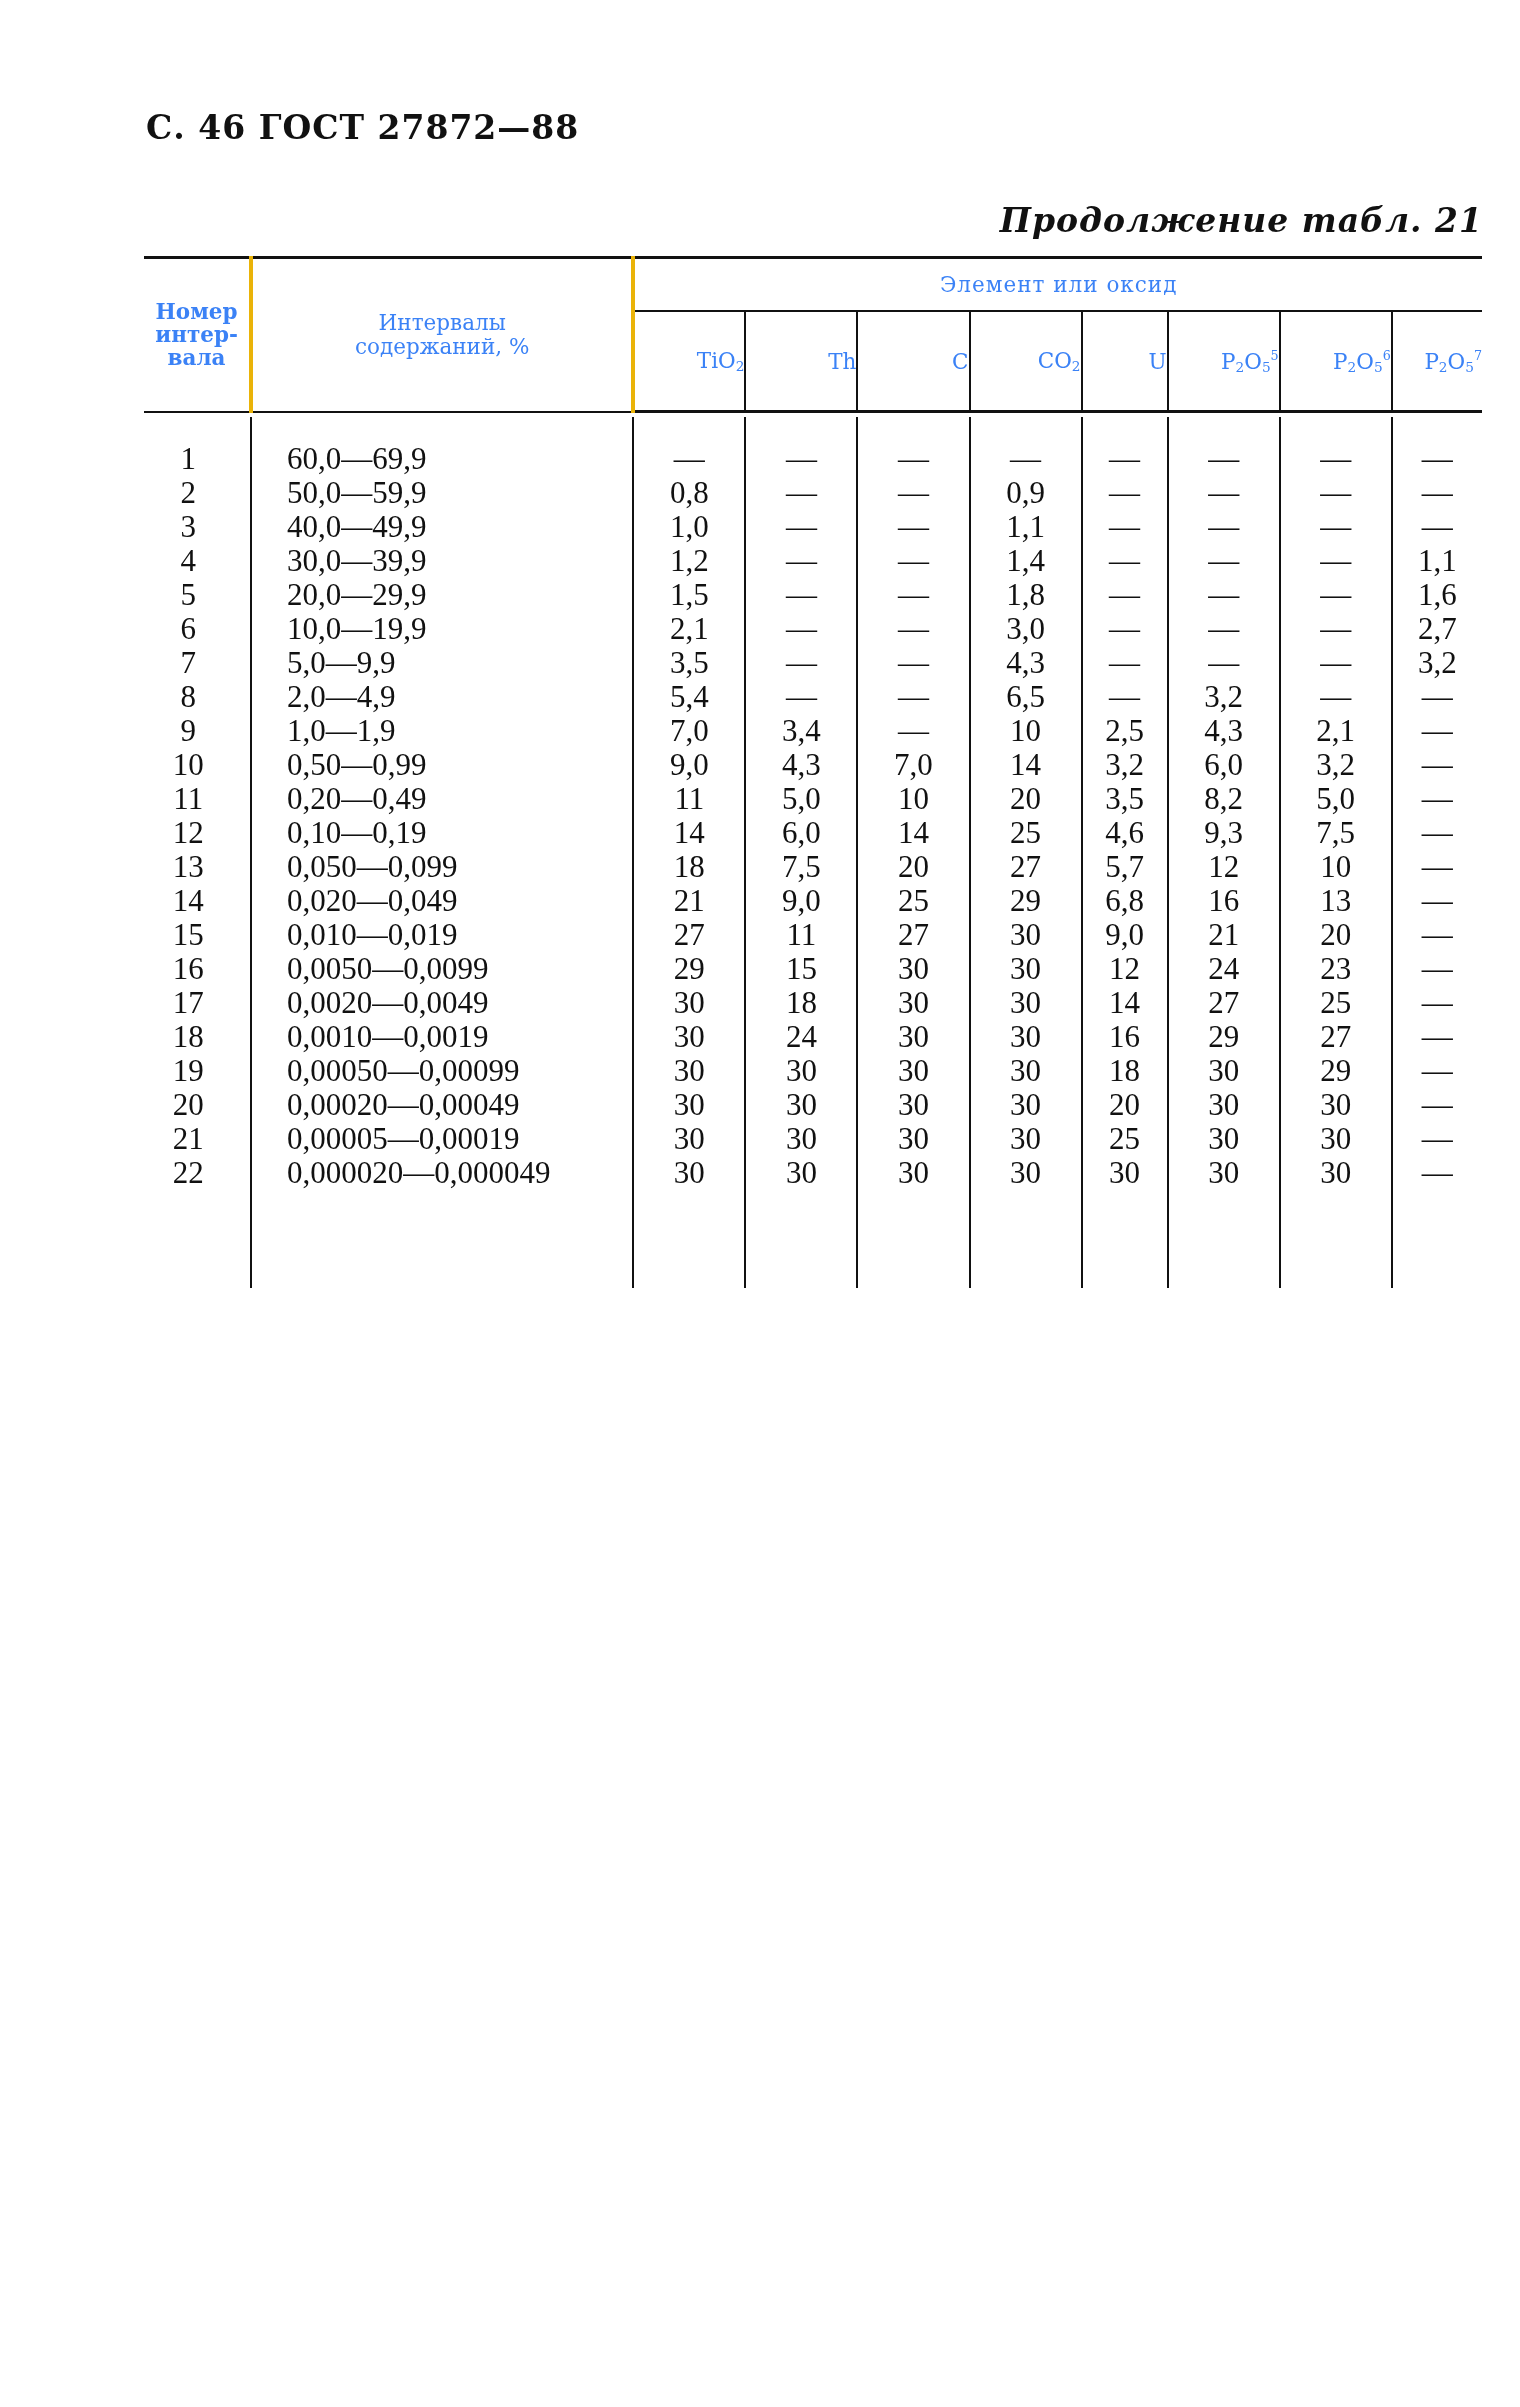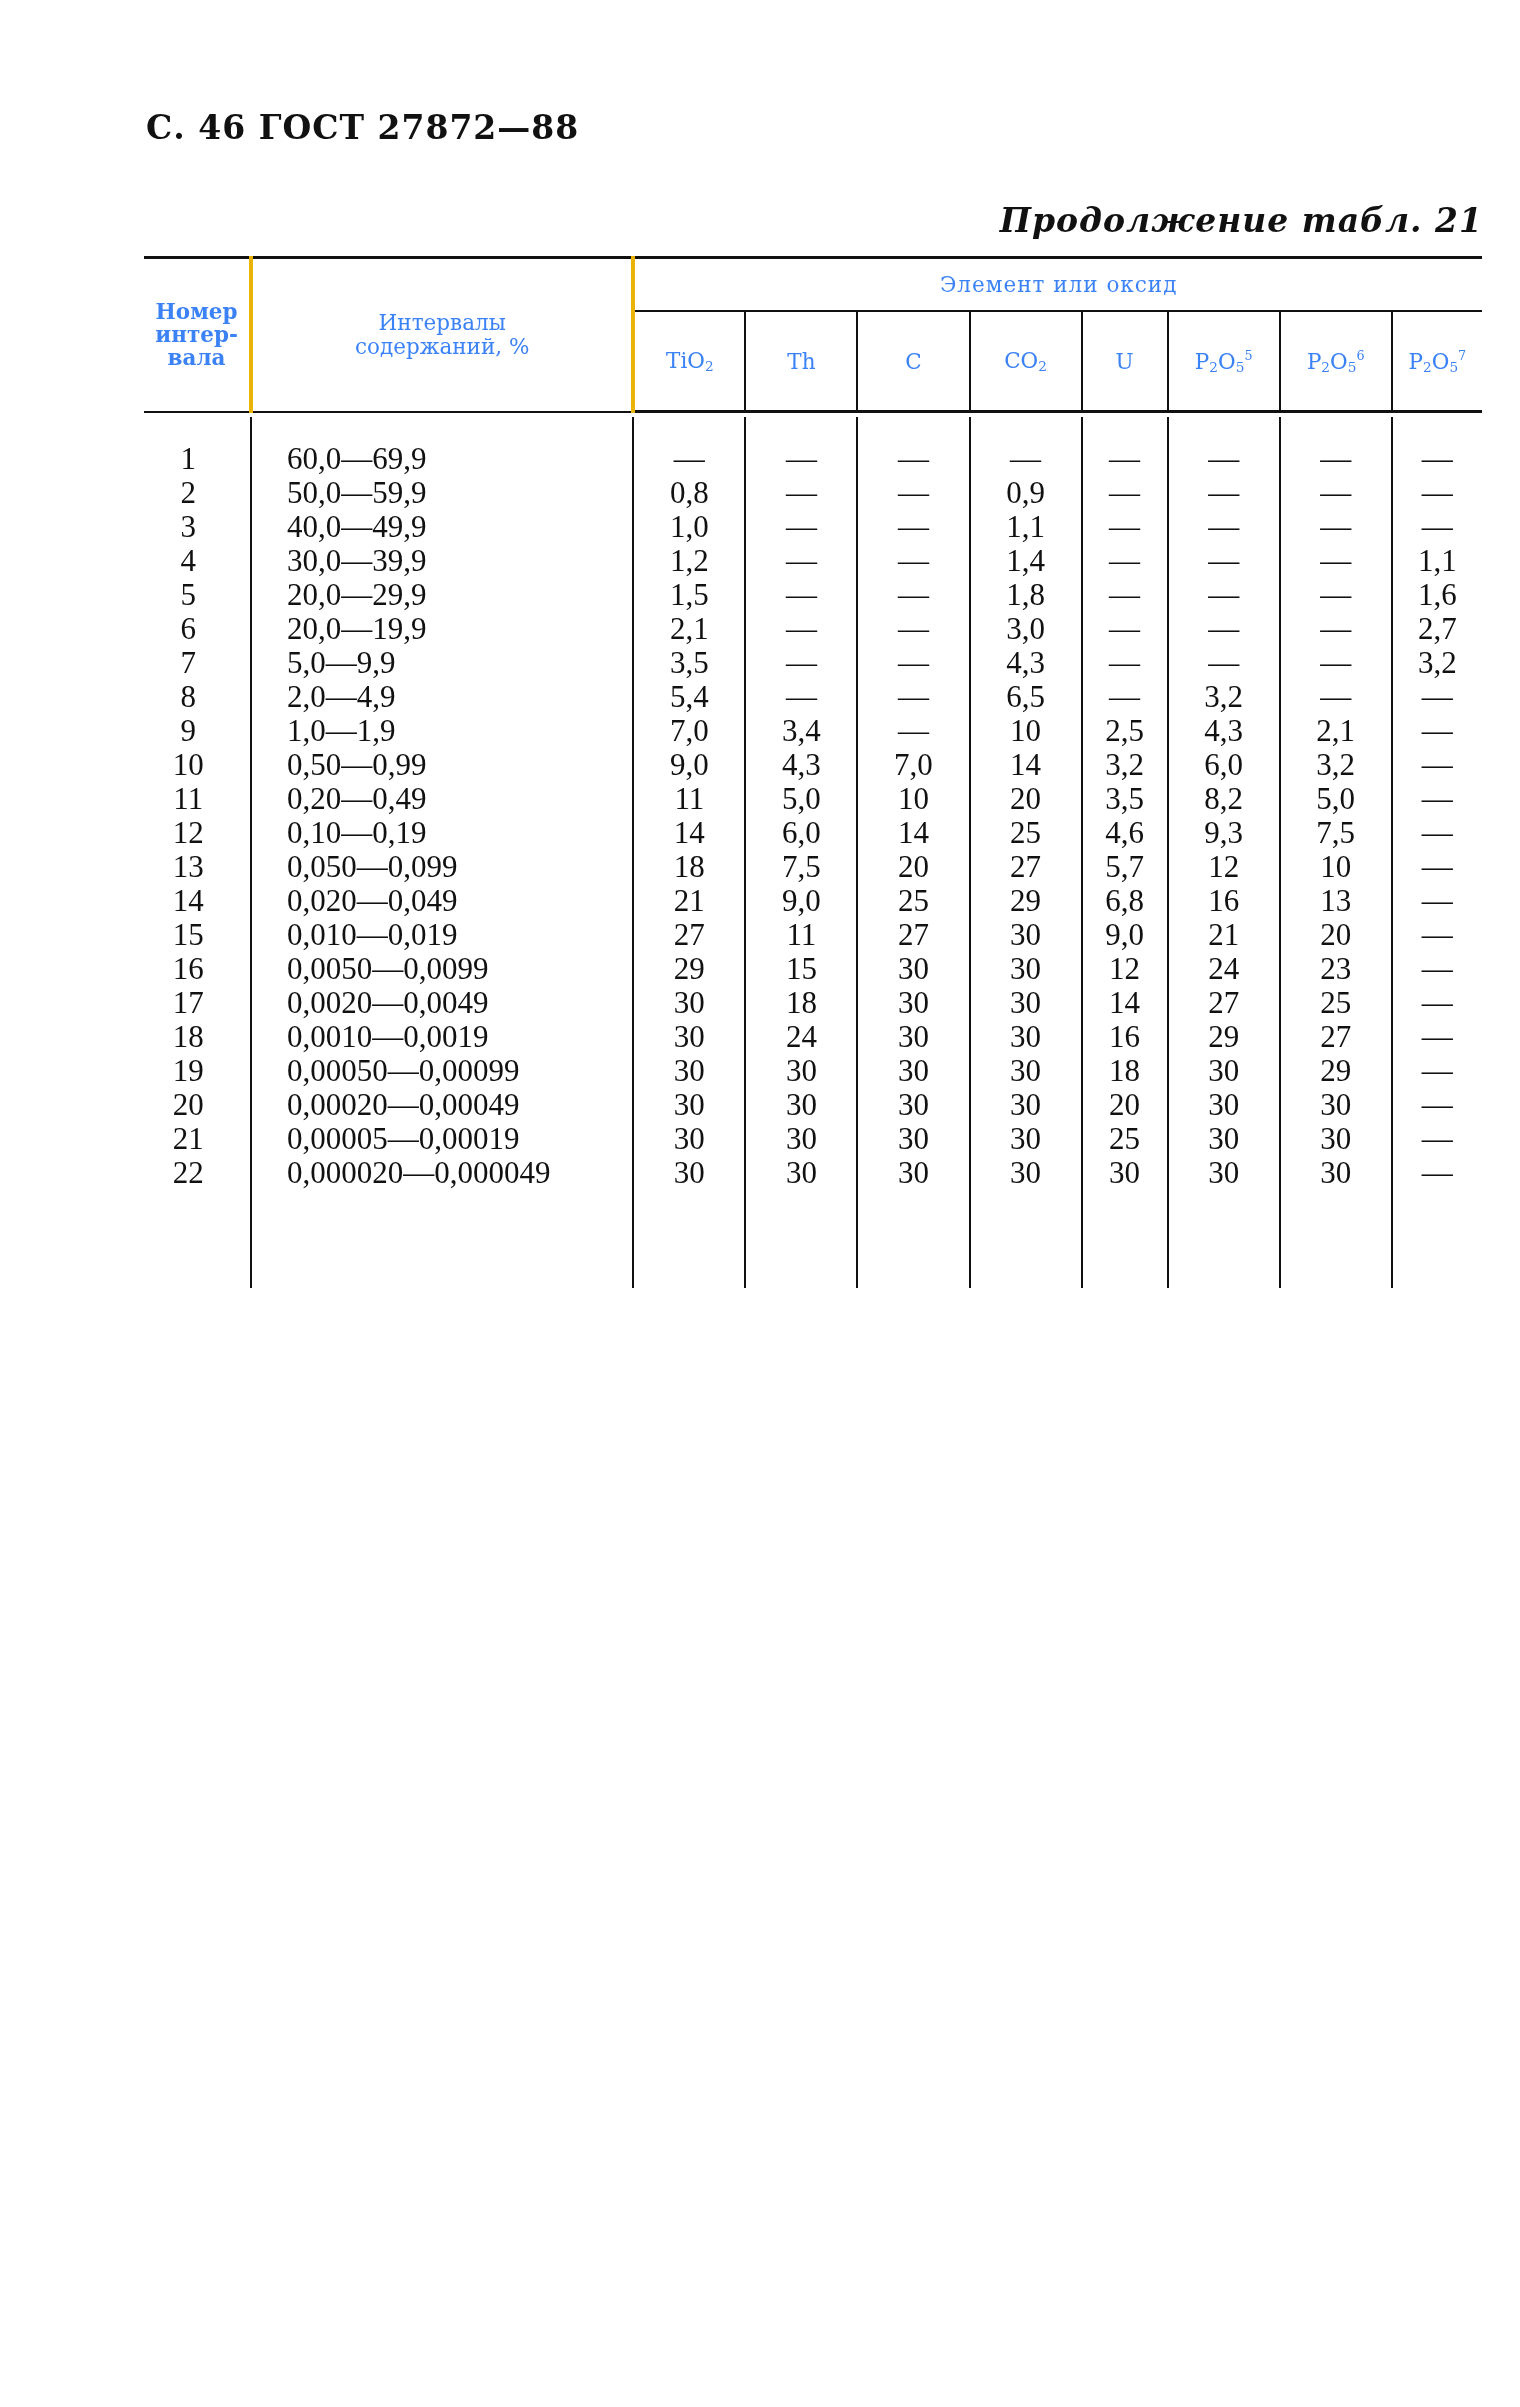--- a/index.html
+++ b/index.html
@@ -22,21 +22,21 @@
   .hdr-top { border-top: 3.9px solid #111; }
   th {
     font-weight: normal; font-family: "DejaVu Serif", serif;
     font-size: 21.5px; color: #3b82f6; padding: 0; vertical-align: middle;
   }
   th.group { height: 51px; border-bottom: 2.9px solid #111; letter-spacing: 1px; }
   th.col { height: 98px; border-right: 2px solid #111; }
   th.col:last-child { border-right: none; }
   th.left-hdr { border-right: 4px solid #eab308; line-height: 23.4px; }
   .num-hdr { font-weight: bold; font-size: 21.5px; }
-  thead tr:last-child th { border-bottom: 3.9px solid #111; }
+  thead tr:last-child th { border-bottom: 3.9px solid #111; text-align: right; }
   .sep td { height: 3.9px; border-top: 2.9px solid #111; padding: 0; }
   td {
     font-size: 31px; line-height: 34px; padding: 0;
     border-right: 2px solid #111; vertical-align: top; white-space: nowrap;
   }
   td:last-child { border-right: none; }
   td.n { text-align: center; padding-right: 17.6px; }
   td.iv { padding-left: 35px; }
   td.v { text-align: center; }
   .spacer td { height: 25px; }
@@ -159,21 +159,21 @@
           <td class="v">—</td>
           <td class="v">—</td>
           <td class="v">1,8</td>
           <td class="v">—</td>
           <td class="v">—</td>
           <td class="v">—</td>
           <td class="v">1,6</td>
         </tr>
         <tr>
           <td class="n">6</td>
-          <td class="iv">20,0—19,9</td>
+          <td class="iv">10,0—19,9</td>
           <td class="v">2,1</td>
           <td class="v">—</td>
           <td class="v">—</td>
           <td class="v">3,0</td>
           <td class="v">—</td>
           <td class="v">—</td>
           <td class="v">—</td>
           <td class="v">2,7</td>
         </tr>
         <tr>

